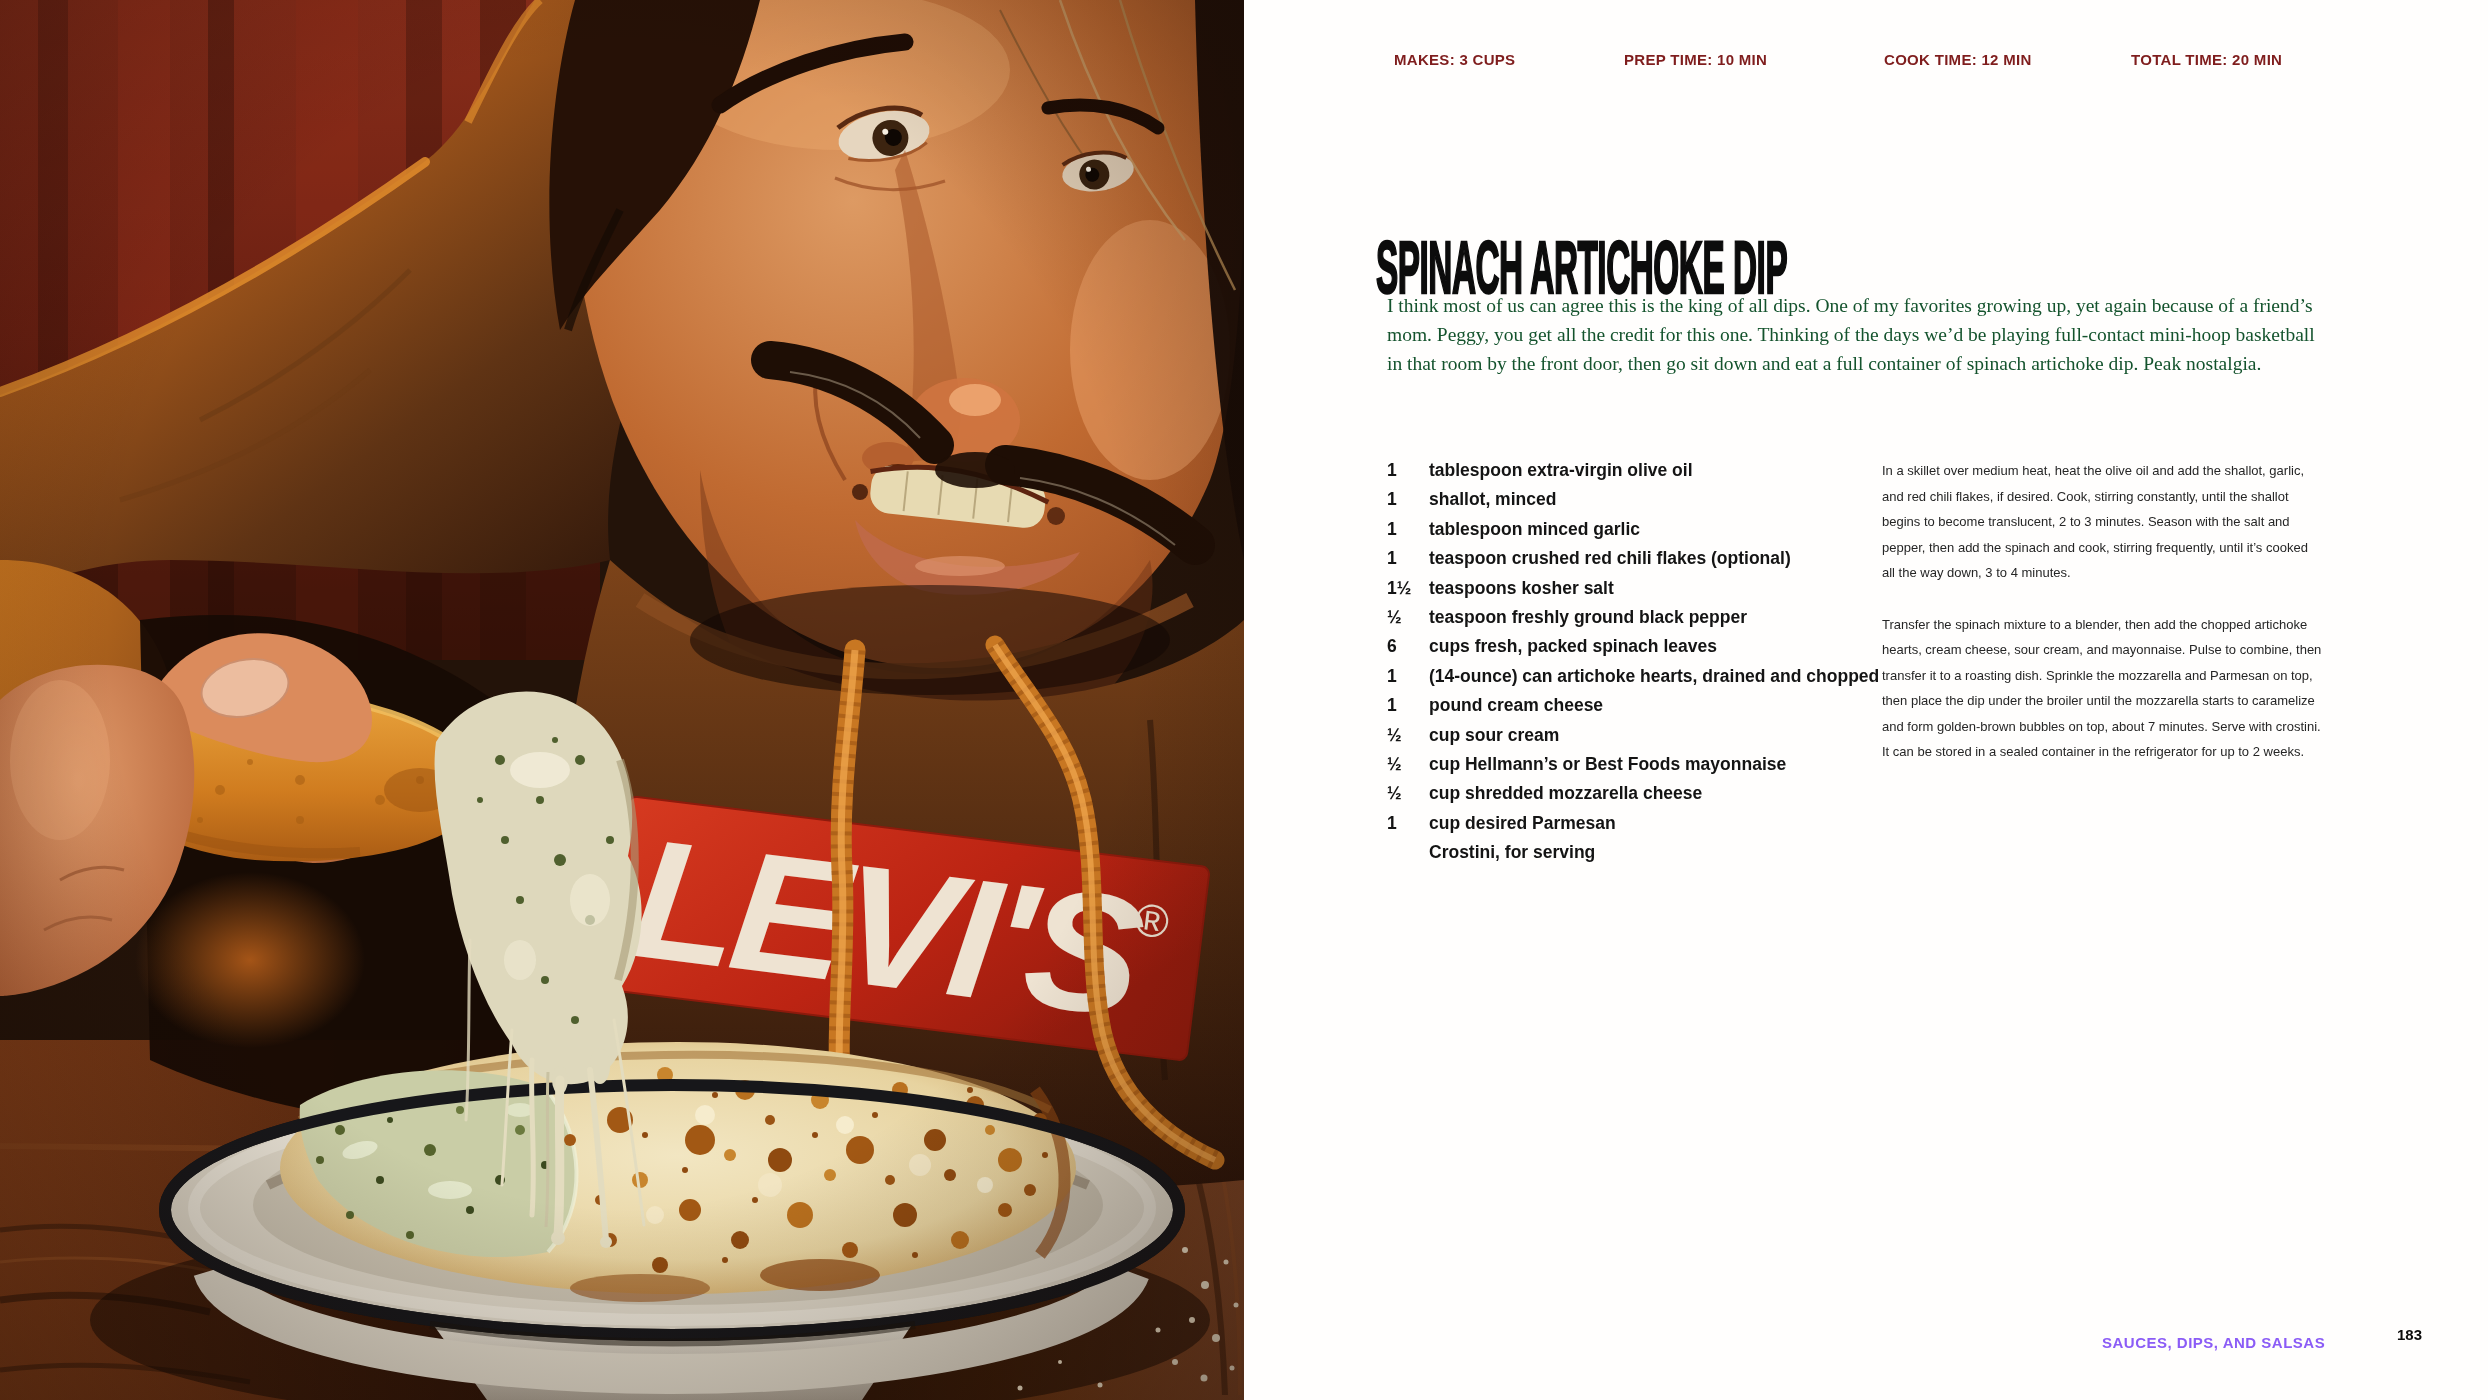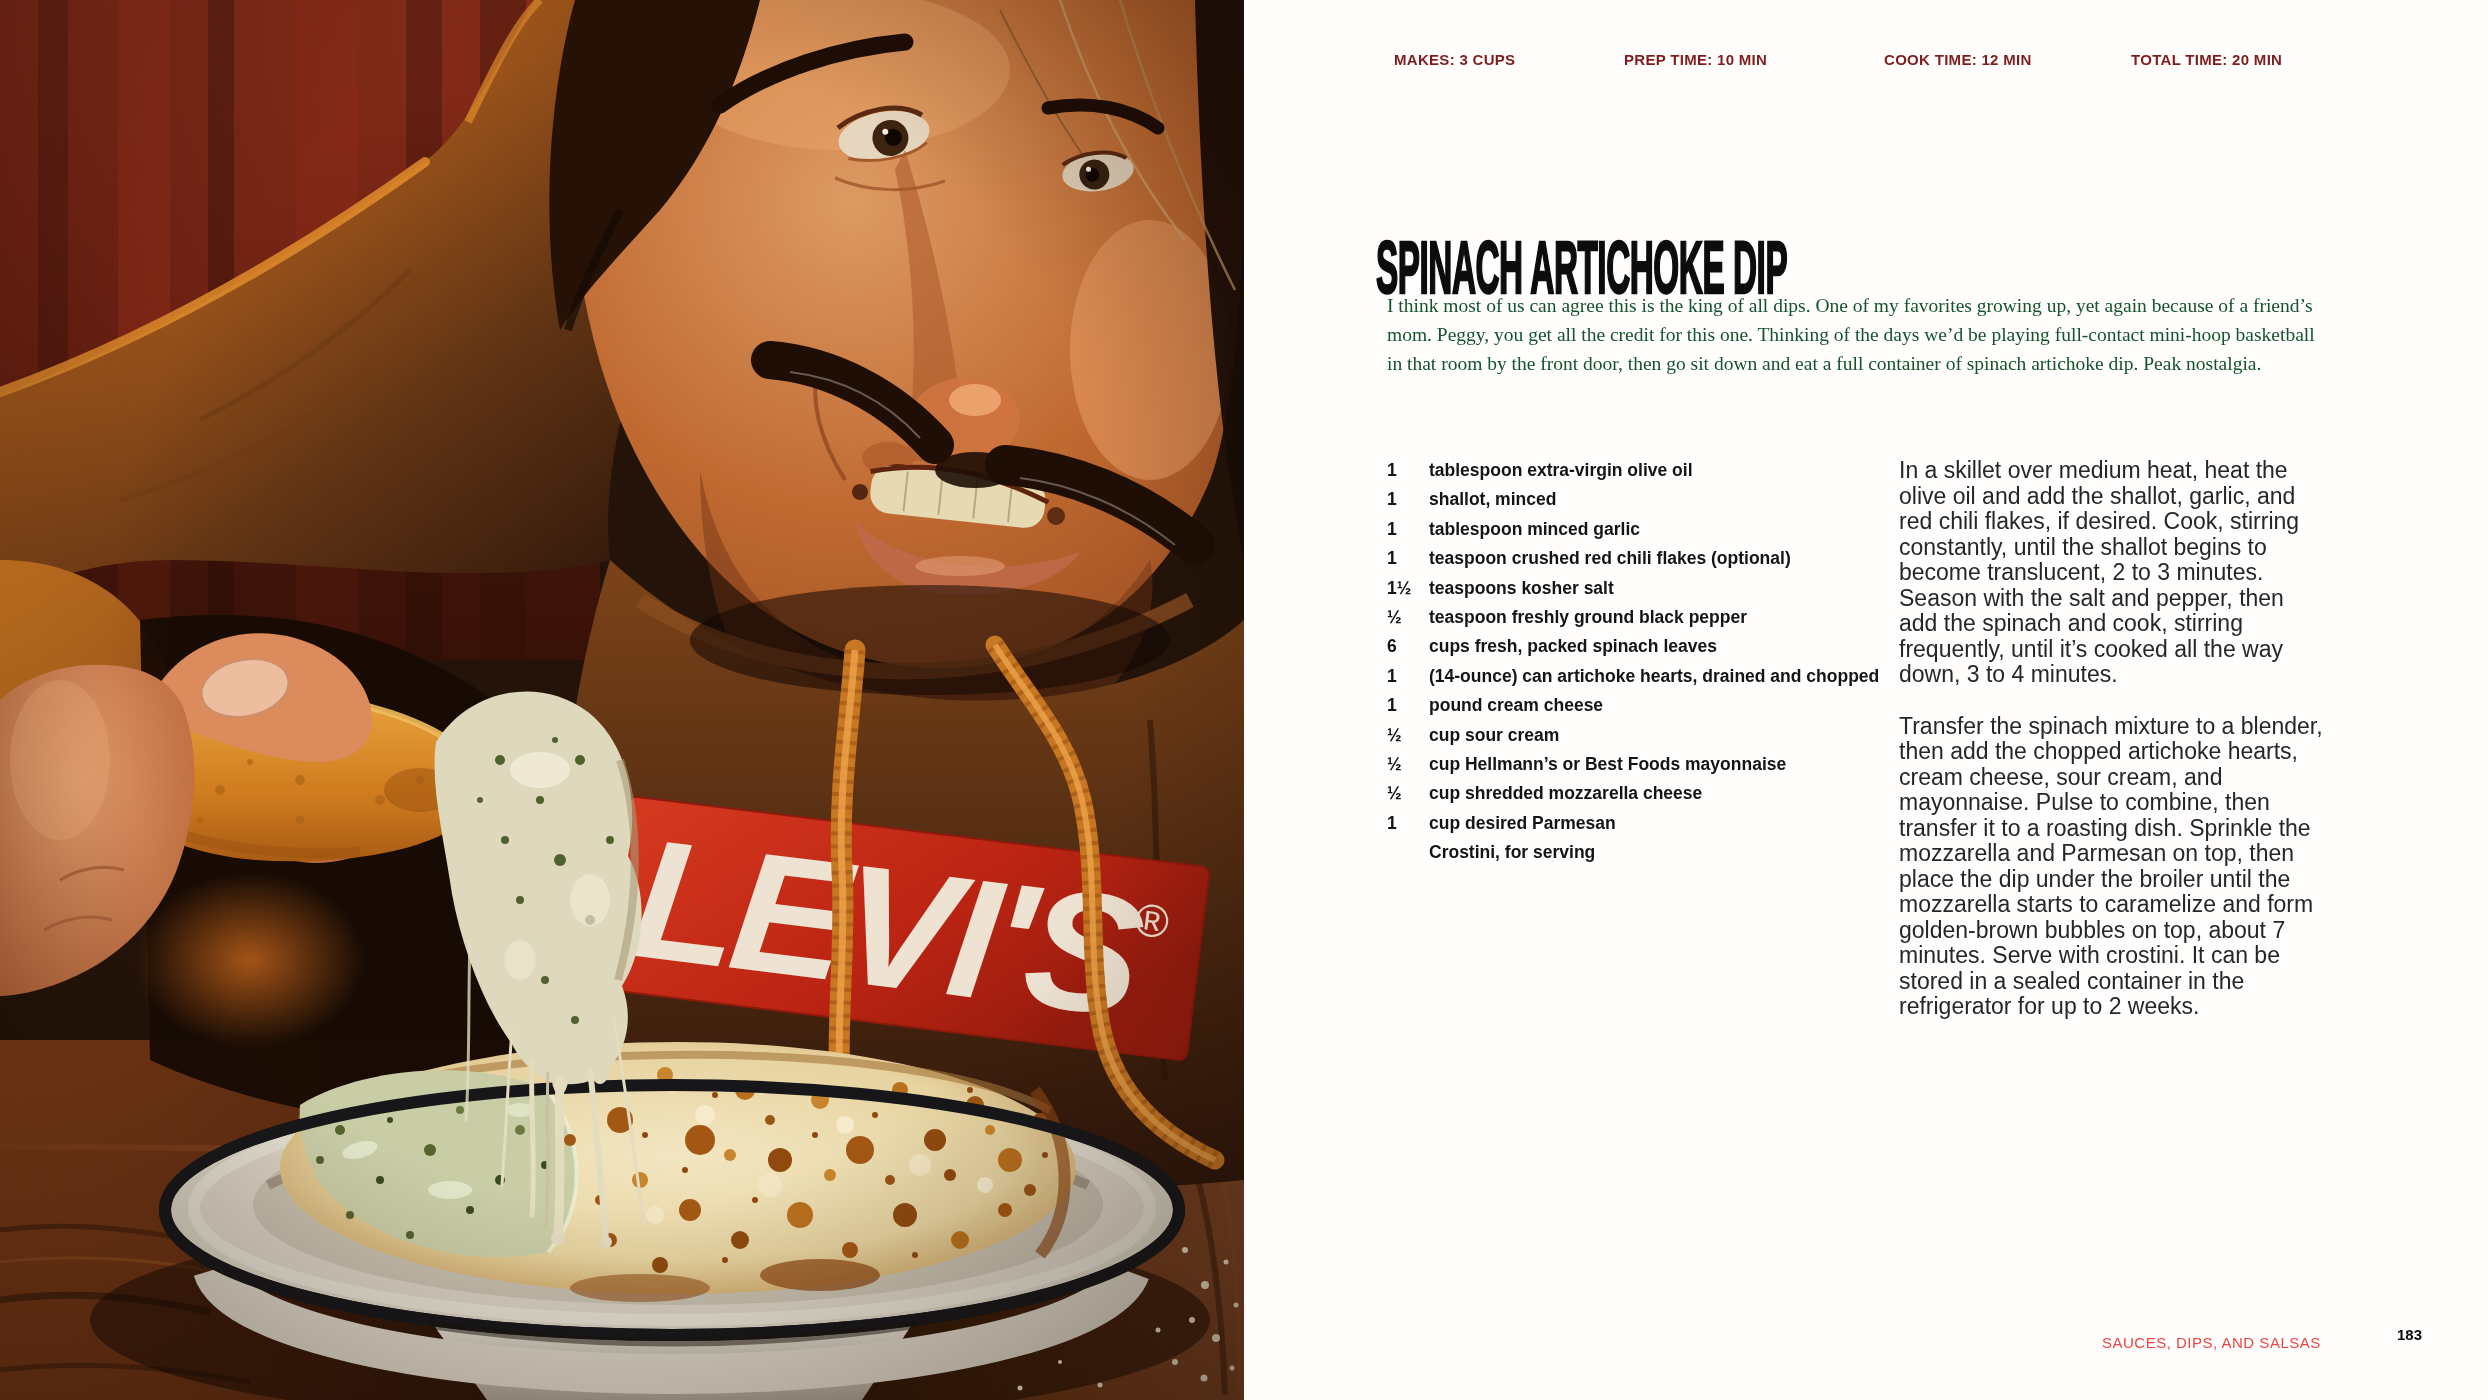--- a/index.html
+++ b/index.html
@@ -19,23 +19,23 @@
 
   .intro{position:absolute;left:143px;top:291px;width:935px;margin:0;
     font-family:"Liberation Serif",serif;font-size:19.5px;line-height:29px;color:#14532d;}
 
   .ingredients{position:absolute;left:143px;top:456px;width:520px;}
   .ing{display:flex;font-weight:bold;font-size:17.5px;line-height:29.4px;color:#141414;}
   .ing .qty{width:42px;flex:none;}
   .ing .itx{width:470px;}
 
   .instructions{position:absolute;left:638px;top:458px;width:442px;}
-  .instructions p{margin:0 0 26px 17px;font-size:23px;line-height:25.5px;color:#262626;}
-
-  .footer-section{position:absolute;left:858px;top:1334px;font-size:15px;font-weight:normal;letter-spacing:.5px;color:#ef4444;white-space:nowrap;}
+  .instructions p{margin:0 0 26px 0;font-size:13px;line-height:25.5px;color:#262626;}
+
+  .footer-section{position:absolute;left:858px;top:1334px;font-size:15px;font-weight:bold;letter-spacing:.5px;color:#8b5cf6;white-space:nowrap;}
   .footer-page{position:absolute;left:1153px;top:1326px;font-size:15px;font-weight:bold;color:#0c0c0c;}
 </style>
 </head>
 <body>
 
 <div class="spread">
 
   <div class="photo-panel">
     <svg viewBox="0 0 1244 1400" preserveAspectRatio="none">
       <defs>

